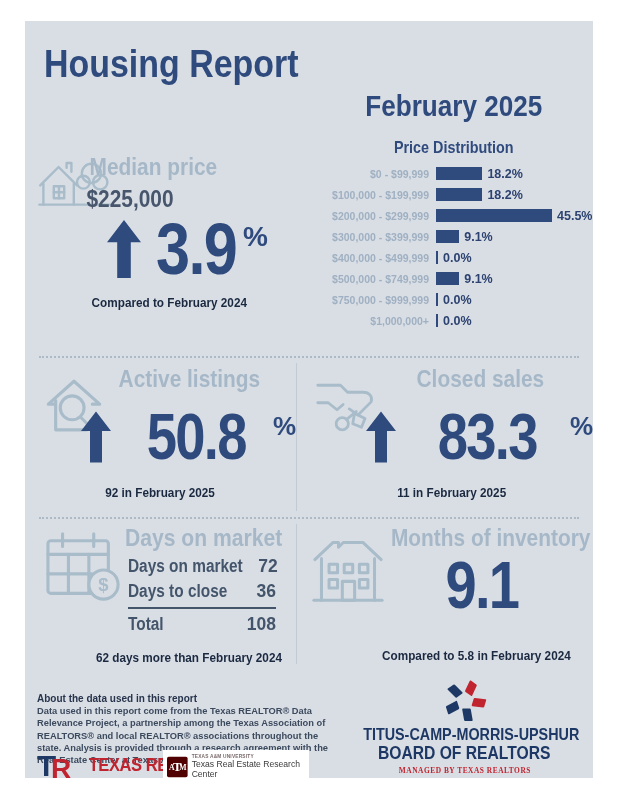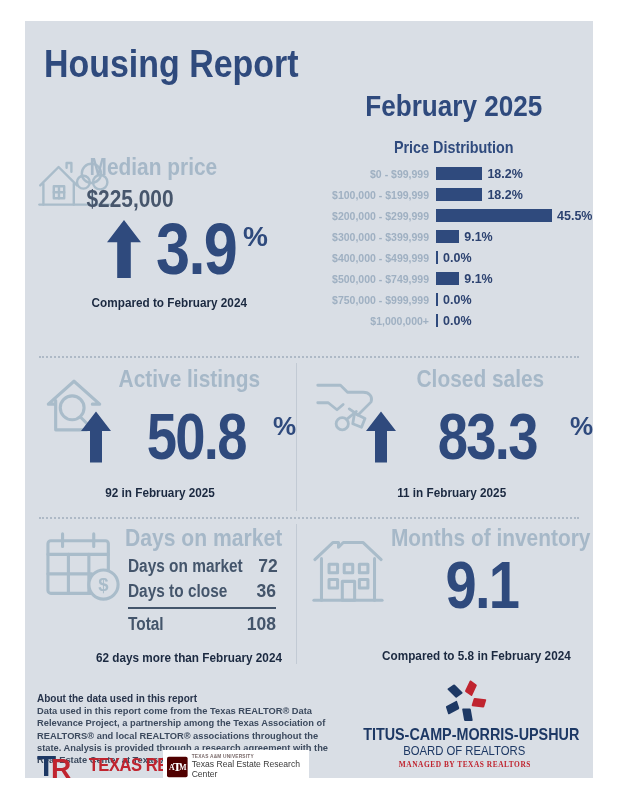--- a/index.html
+++ b/index.html
@@ -61,21 +61,21 @@
   .about p{margin:0;font-size:9.3px;line-height:1.32;font-weight:bold;color:#3c4a5e;}
   .tr-logo{left:12px;top:729px;display:flex;align-items:center;}
   .tr-text{font-size:19px;font-weight:bold;color:#c0242f;margin-left:5px;letter-spacing:-.5px;}
   .tr-text sup{font-size:7px;}
   .tamu-box{left:138px;top:729px;width:146px;height:34px;background:#fff;display:flex;align-items:center;padding-left:4px;box-sizing:border-box;}
   .tamu-txt{margin-left:4px;line-height:1.15;}
   .tamu-u{font-size:4.8px;font-weight:bold;color:#7a6a6a;letter-spacing:.2px;}
   .tamu-c{font-size:8.6px;color:#3a3a3a;}
   .board{left:322px;top:658px;width:235px;text-align:center;color:#1d3864;}
   .board .b1{font-size:16.5px;font-weight:bold;line-height:1.15;}
-  .board .b2{font-size:13px;font-weight:normal;line-height:1.1;}
+  .board .b2{font-size:18px;font-weight:bold;line-height:1.1;}
   .board .b3{font-size:8.5px;font-weight:bold;color:#c0242f;letter-spacing:.6px;margin-top:1px;font-family:Liberation Serif, serif;}
   .icon{position:absolute;}
 </style>
 </head>
 <body>
 
 <div id="panel">
 
   <div class="abs title">
     <div class="l2"><span class="cx">Housing Report</span></div>

